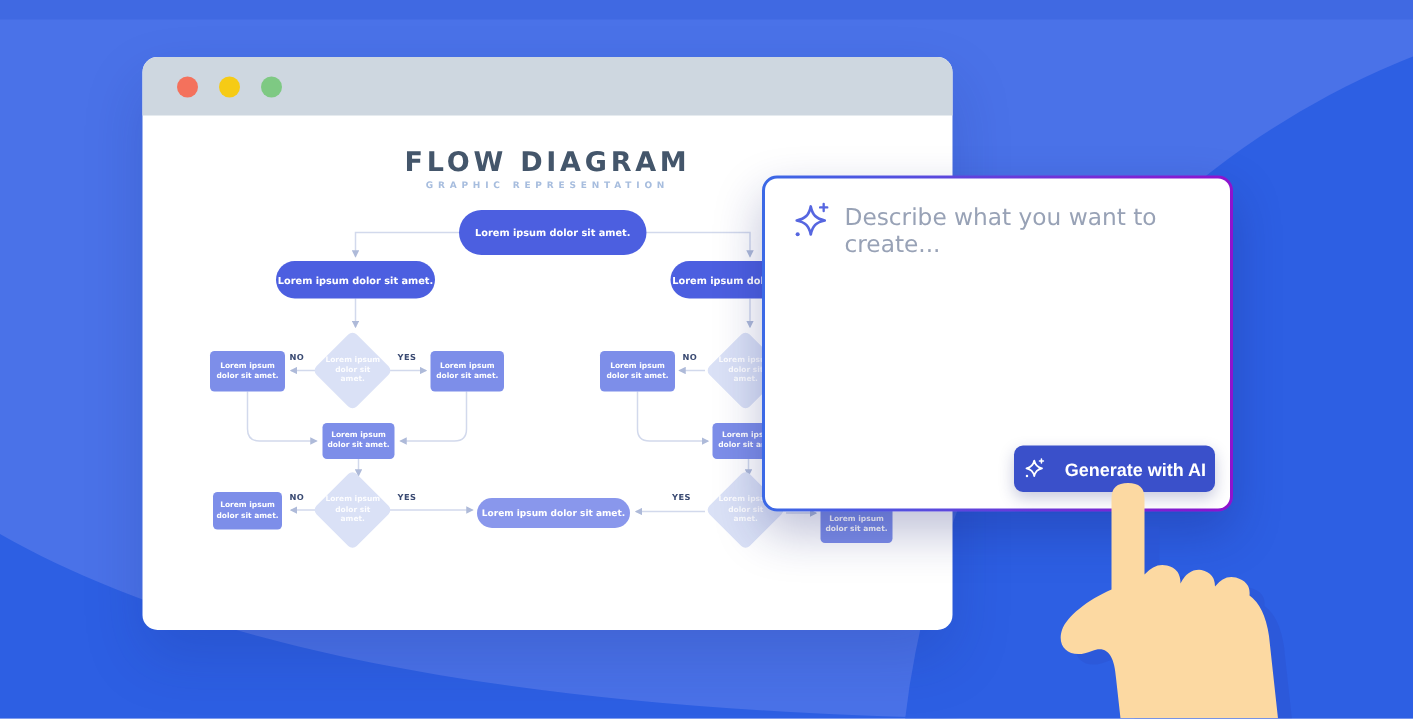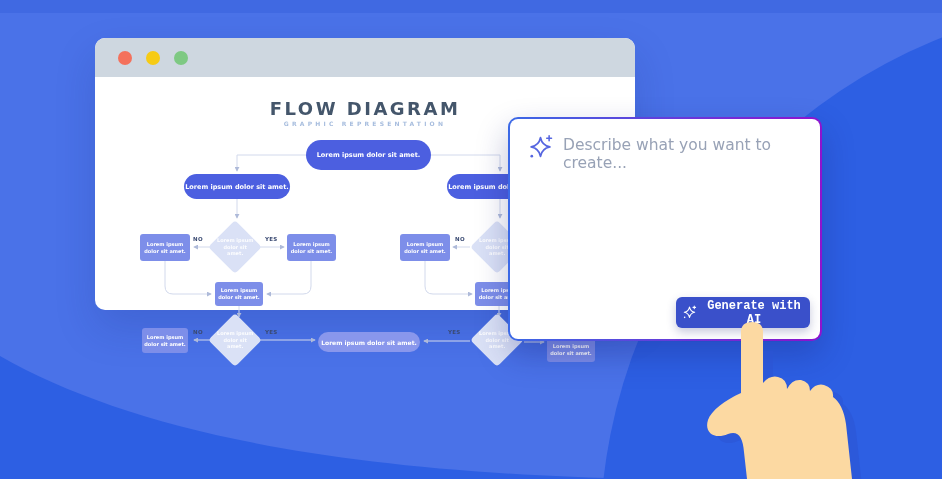--- a/index.html
+++ b/index.html
@@ -1,21 +1,21 @@
 <!DOCTYPE html>
 <html style="--bg-base: #4A72E8; --bg-dark: #2D5FE3; --bg-top-band: #4069E2; --chrome-bar: #CED7E0; --dot-red: #F4715C; --dot-yellow: #F6CB15; --dot-green: #7EC983; --title: #44566B; --subtitle: #A7BDDE; --pill-dark: #4C5FE0; --pill-light: #8997EC; --node-box: #7D8EE9; --diamond: #DAE1F6; --connector: #D2D9EC; --label: #3A4A72; --dialog-border-start: #3B69E6; --dialog-border-end: #8F12CE; --placeholder: #98A2B6; --button-bg: #3A50CA; --button-text: #FFFFFF; --hand: #FCD9A2; --hand-shadow: #2B53D3; --icon-accent: #5666E0;"><head>
 <meta charset="utf-8">
 <style>
   html,body{margin:0;padding:0;}
   body{font-family:"DejaVu Sans", sans-serif;}
   #stage{position:relative;width:942px;height:479px;overflow:hidden;background:var(--bg-base);}
   #stage svg.bgshapes{position:absolute;left:0;top:0;}
 
   
-  .window{position:absolute;left:95px;top:38px;width:540px;height:272px;background:#fff;border-radius:10px;
+  .window{position:absolute;left:95px;top:38px;width:540px;height:382px;background:#fff;border-radius:10px;
           box-shadow:0 18px 40px rgba(20,40,120,.18);}
   .chrome{position:absolute;left:0;top:0;right:0;height:39px;background:var(--chrome-bar);border-radius:10px 10px 0 0;}
   .dot{position:absolute;top:13px;width:14px;height:14px;border-radius:50%;}
   .dot.red{left:23px;background:var(--dot-red);}
   .dot.yellow{left:51px;background:var(--dot-yellow);}
   .dot.green{left:79px;background:var(--dot-green);}
 
   .doc-title{position:absolute;left:0;right:0;top:60px;text-align:center;color:var(--title);
              font-size:18px;font-weight:700;letter-spacing:2.5px;}
   .doc-subtitle{position:absolute;left:0;right:0;top:82px;text-align:center;color:var(--subtitle);
@@ -37,22 +37,22 @@
   
   .dialog-frame{position:absolute;left:508px;top:117px;width:314px;height:224px;border-radius:10px;padding:2px;
         box-sizing:border-box;background:linear-gradient(90deg,var(--dialog-border-start),var(--dialog-border-end));
         box-shadow:0 14px 32px rgba(20,30,110,.28);}
   .dialog-body{position:relative;width:100%;height:100%;background:#fff;border-radius:8px;}
   .dialog-icon{position:absolute;left:17px;top:15px;color:var(--icon-accent);}
   .dialog-input{position:absolute;left:53px;top:9px;width:238px;height:160px;border:none;outline:none;resize:none;
         background:transparent;font-family:"DejaVu Sans",sans-serif;font-size:15.5px;color:#3c4352;padding:8px 0;}
   .dialog-input::placeholder{color:var(--placeholder);}
   .generate-btn{position:absolute;right:10px;bottom:11px;width:134px;height:31px;background:var(--button-bg);
-        border:none;border-radius:6px;color:var(--button-text);display:flex;align-items:center;justify-content:flex-end;
-        gap:7px;font-family:Liberation Mono, monospace;font-size:12px;font-weight:700;cursor:pointer;
+        border:none;border-radius:6px;color:var(--button-text);display:flex;align-items:center;justify-content:space-between;
+        gap:7px;font-family:Liberation Sans, sans-serif;font-size:12px;font-weight:700;cursor:pointer;
         box-shadow:0 4px 10px rgba(30,40,120,.25);}
 
   .hand{position:absolute;left:0;top:0;pointer-events:none;}
 </style>
 </head>
 <body>
 
 <div id="stage">
 
   <svg class="bgshapes" width="942" height="479" viewBox="0 0 942 479">

